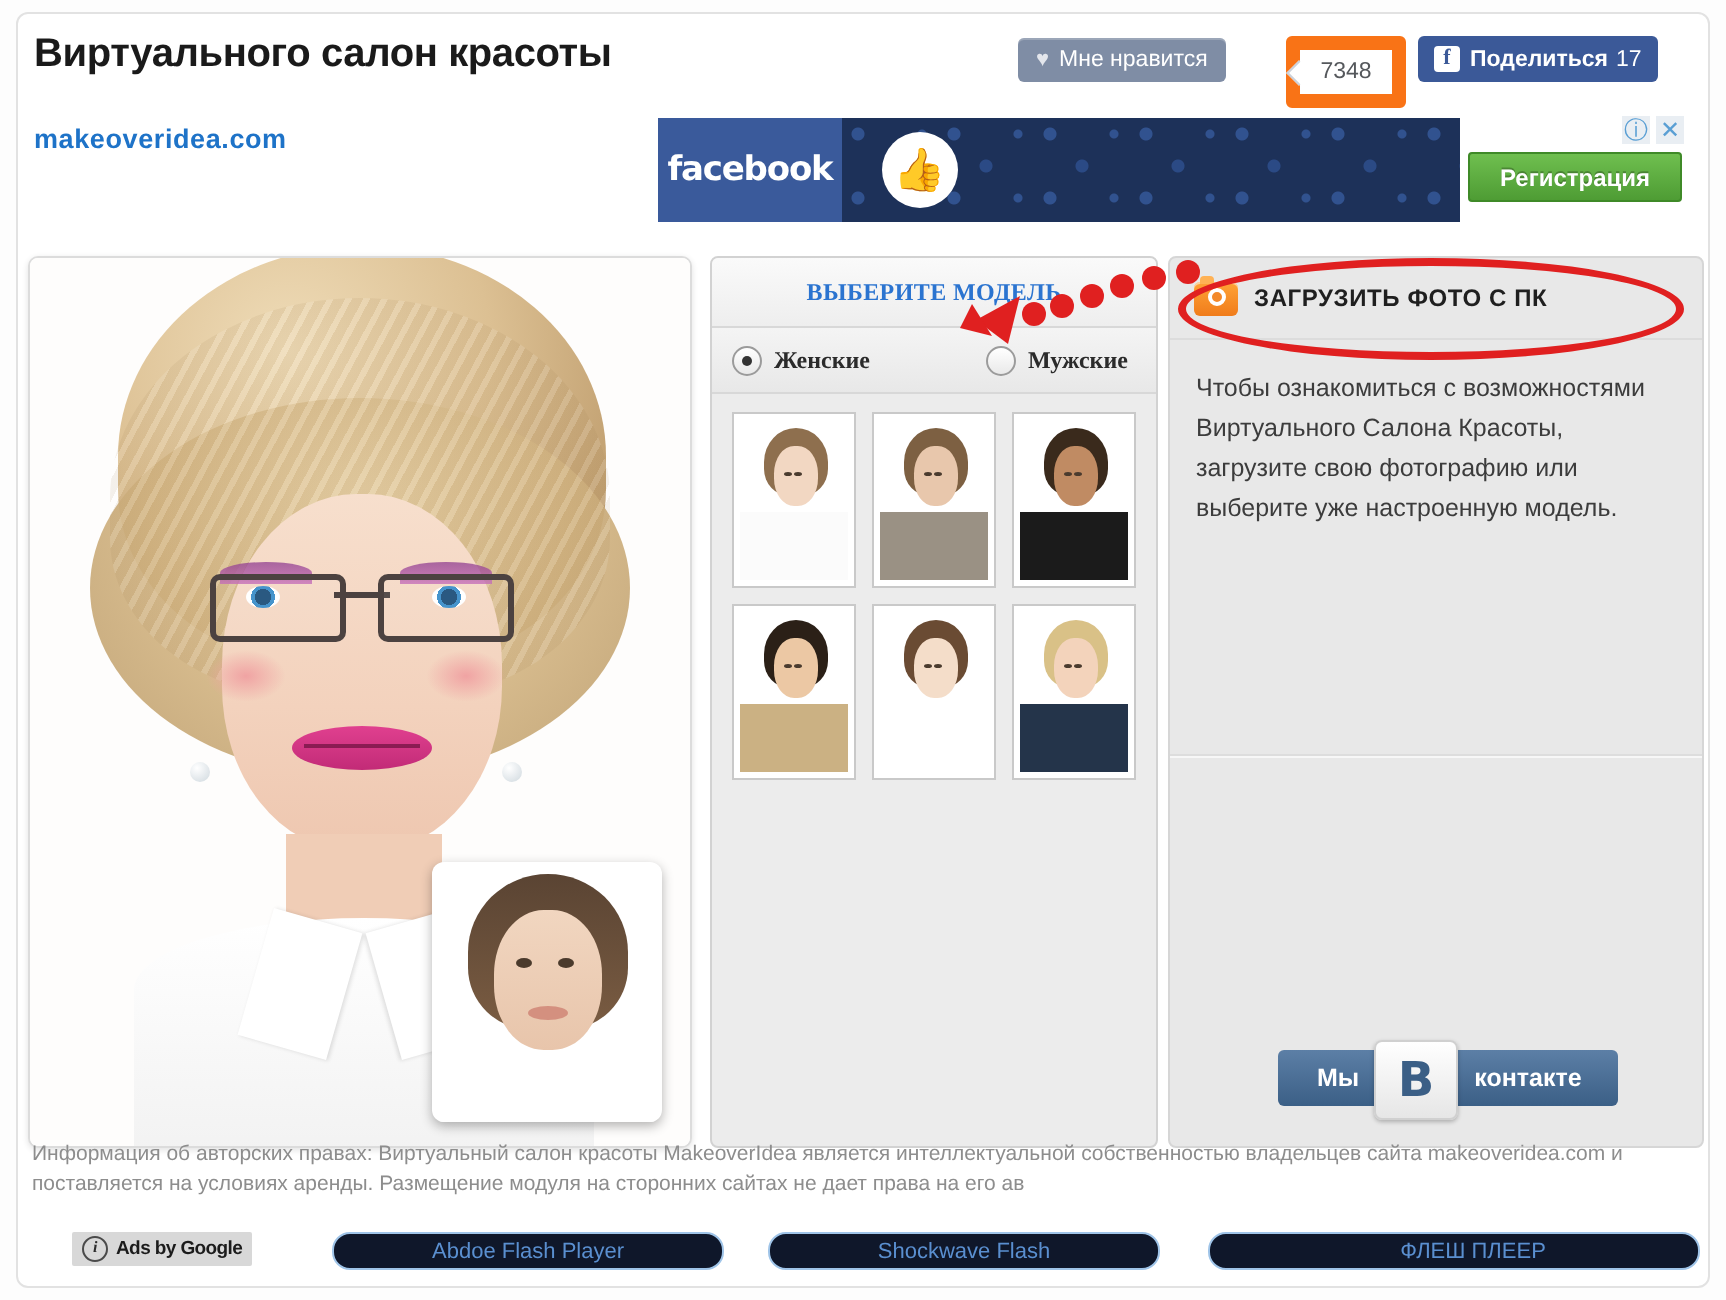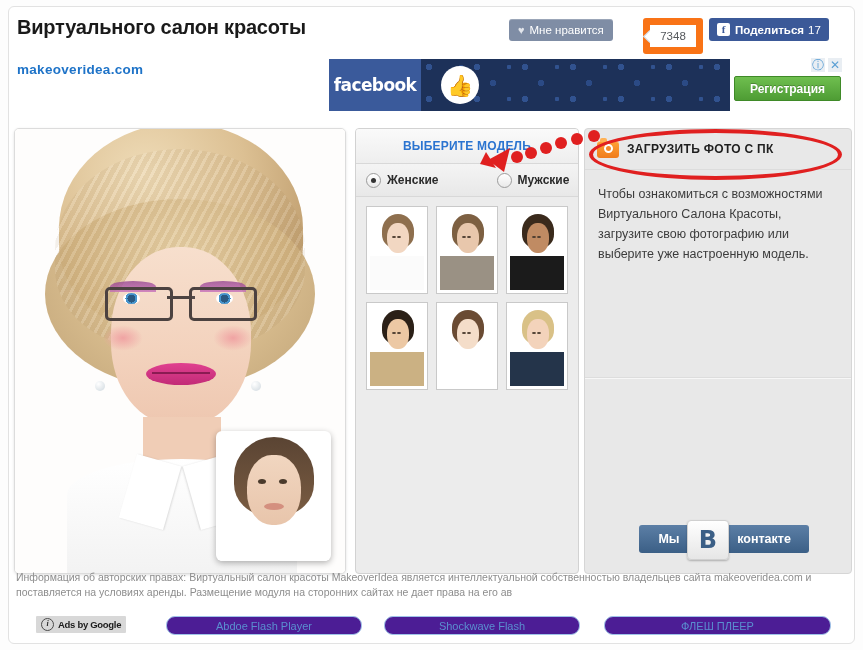--- a/index.html
+++ b/index.html
@@ -184,21 +184,21 @@
   .ot-face{position:absolute;left:31px;top:24px;width:54px;height:70px;border-radius:46%;
            background:linear-gradient(#f1d6c0,#e8c5ab);}
   .ot-eye{position:absolute;top:48px;width:8px;height:5px;border-radius:50%;background:#4a3a2c;}
   .ot-eye.l{left:42px;} .ot-eye.r{right:44px;}
   .ot-lips{position:absolute;left:48px;top:72px;width:20px;height:7px;border-radius:50%;
            background:#d4907f;}
   .ot-shirt{position:absolute;left:4px;top:94px;width:107px;height:40px;background:#fff;}
 
   .models-panel{
     position:absolute;left:355px;top:128px;width:222px;height:444px;
-    background:#ececec;border:1px solid #d2d2d2;border-radius:4px;overflow:hidden;
+    background:#ececec;border:1px solid #d2d2d2;border-radius:4px;overflow:hidden;font-family:Liberation Serif, serif;
   }
   .models-head{
     height:34px;background:linear-gradient(#fafafa,#eeeeee);
     border-bottom:1px solid #d8d8d8;
     display:flex;align-items:center;justify-content:center;
   }
   .models-head span{
     color:#2b74d0;font-size:12px;font-weight:bold;letter-spacing:.2px;
   }
   .gender-row{
@@ -297,26 +297,26 @@
     display:flex;align-items:center;padding:0 5px;gap:4px;border-radius:1px;
   }
   .ads-label .i{
     width:11px;height:11px;border-radius:50%;border:1px solid #4a4a4a;
     font-size:8px;line-height:10px;text-align:center;color:#2c2c2c;font-style:italic;
     font-family:"Liberation Serif", serif;
   }
   .ads-label span{font-size:9.5px;font-weight:bold;color:#1b1b1b;letter-spacing:-0.3px;}
   .ad-pill{
     position:absolute;top:0;height:17px;border:1px solid #9fc4e8;border-radius:9px;
-    background:#4c1d95;display:flex;align-items:center;justify-content:center;
+    background:#0f172a;display:flex;align-items:center;justify-content:center;
     color:#5a8fd0;font-size:11px;
   }
   .ad-pill.p1{left:150px;width:194px;}
   .ad-pill.p2{left:368px;width:194px;}
-  .ad-pill.p3{left:588px;width:225px;}
+  .ad-pill.p3{left:588px;width:225px;padding-left:19px;}
 </style>
 </head>
 <body>
 
 <div class="page">
   <div class="page-border"></div>
 
   <div class="header">
     <div class="site-title">Виртуального салон красоты</div>
 

